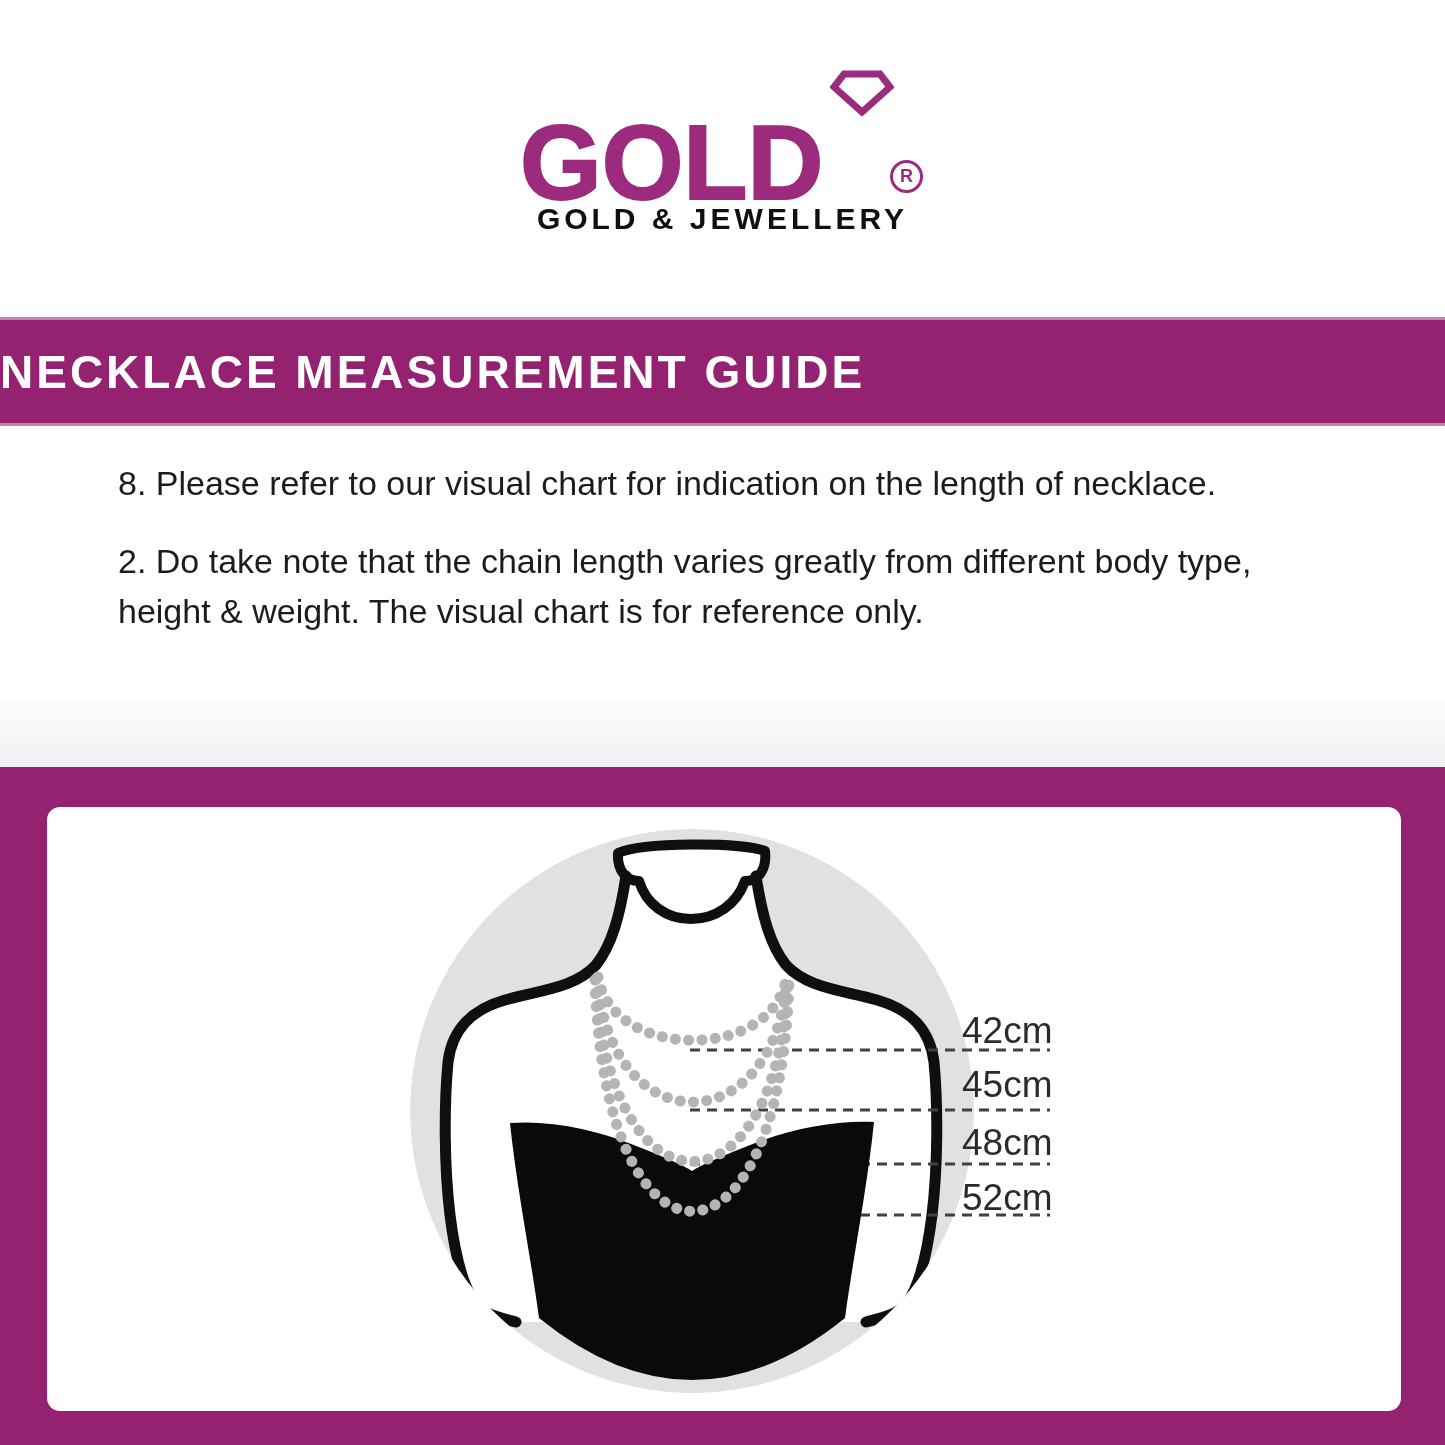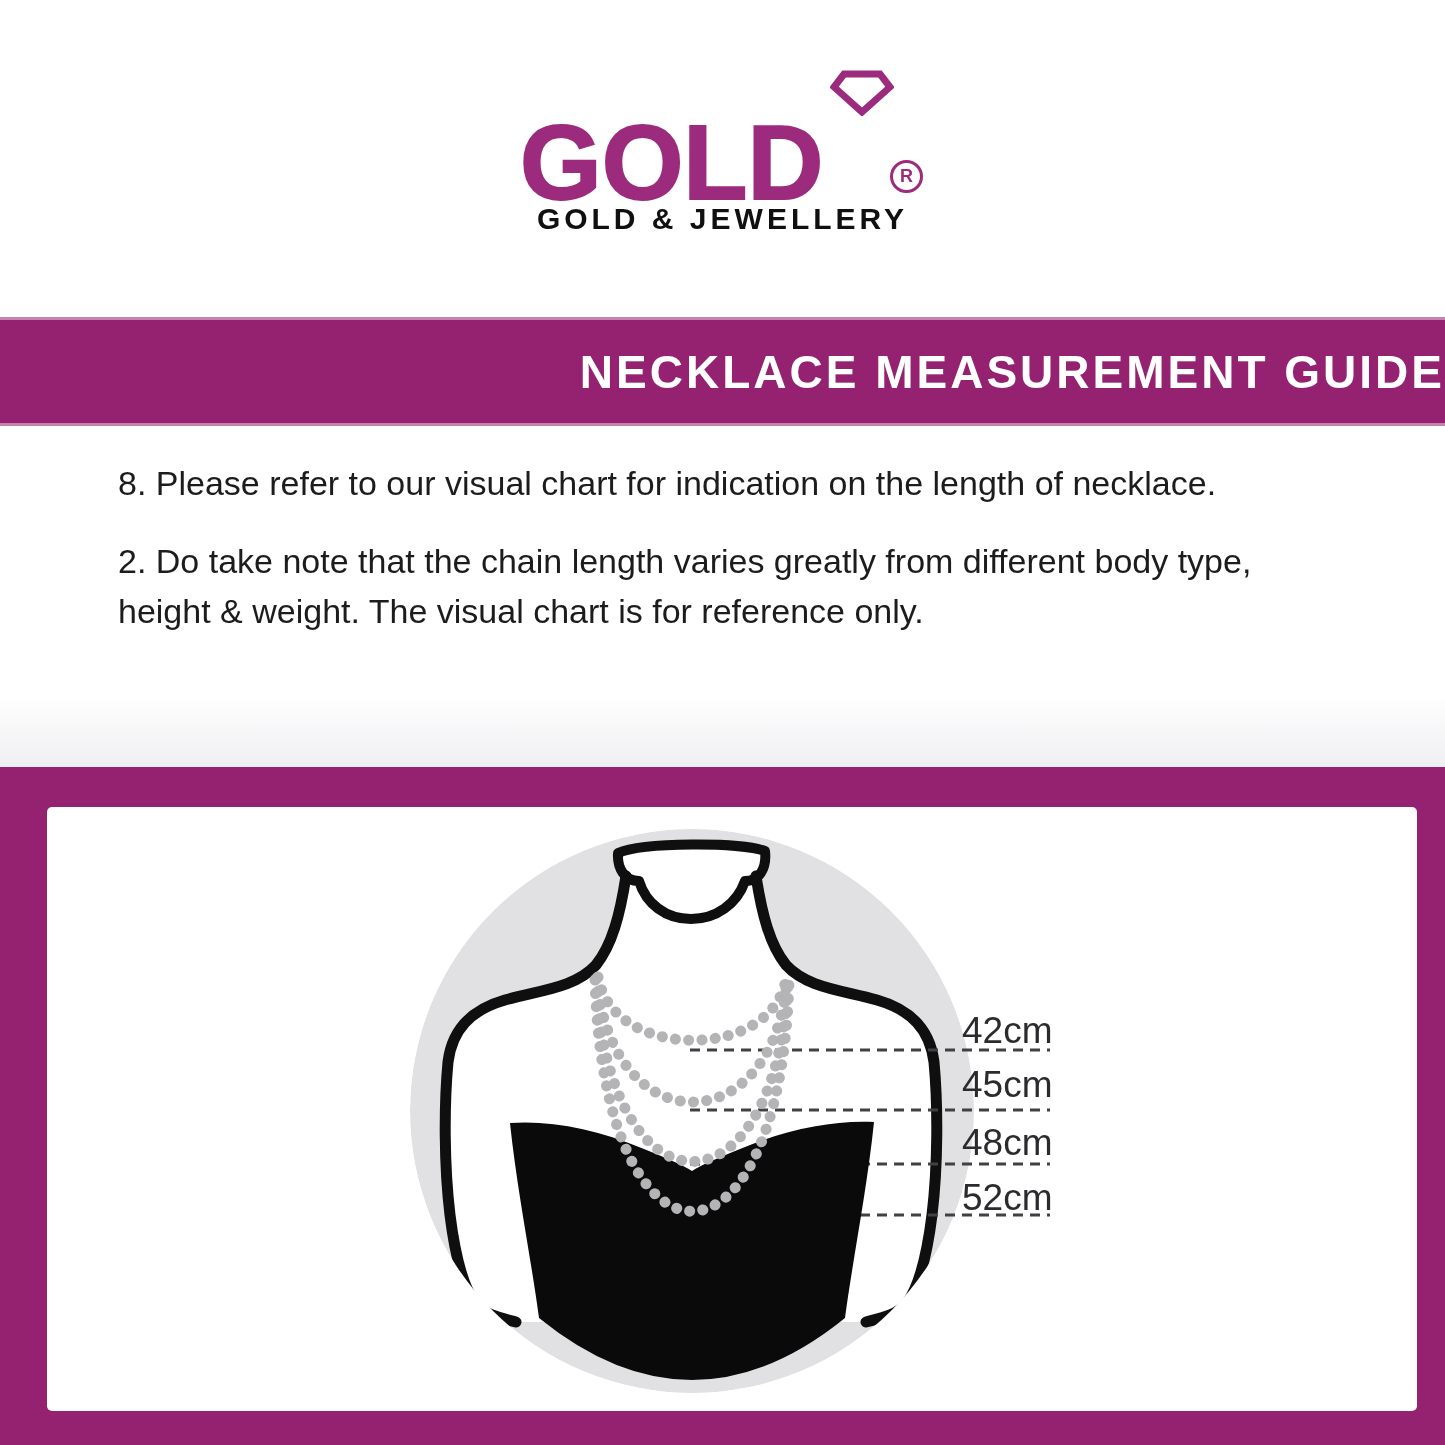--- a/index.html
+++ b/index.html
@@ -21,41 +21,41 @@
     border:3px solid #9C2B7E;border-radius:50%;
     color:#9C2B7E;font-size:18px;font-weight:bold;line-height:27px;text-align:center;
   }
   .brand-tagline{
     position:absolute;left:0;top:202px;width:1445px;text-align:center;
     font-size:30px;font-weight:bold;letter-spacing:4px;color:#101010;
   }
   
   .banner{
     position:absolute;left:0;top:317px;width:1445px;height:109px;
-    background:#942270;display:flex;align-items:center;justify-content:flex-end;
+    background:#942270;display:flex;align-items:center;justify-content:flex-start;
     box-shadow:inset 0 3px 0 rgba(235,210,228,0.55), inset 0 -3px 0 rgba(235,210,228,0.55);
   }
   .banner-title{color:#ffffff;font-size:46px;font-weight:bold;letter-spacing:3px;}
   
   .instructions{
     position:absolute;left:118px;top:458px;width:1200px;
     font-size:34px;line-height:50px;font-weight:500;color:#1c1c1c;
   }
   .instructions p{margin:0;}
   .instructions p + p{margin-top:28px;}
   
   .pre-footer-strip{
     position:absolute;left:0;top:700px;width:1445px;height:67px;
     background:linear-gradient(#fdfdfe,#f0f0f2);
   }
   
   .measure-section{position:absolute;left:0;top:767px;width:1445px;height:678px;background:#942270;}
   .measure-card{
     position:absolute;left:47px;top:40px;width:1354px;height:604px;
-    background:#ffffff;border-radius:5px;padding-left:16px;
+    background:#ffffff;border-radius:13px;
   }
   .figure-svg{position:absolute;left:0;top:0;width:1354px;height:604px;}
   .chart-label{
     font-family:"Liberation Sans", sans-serif;
     font-size:37px;font-weight:500;fill:#2b2b2e;
   }
 </style>
 </head>
 <body>
 

